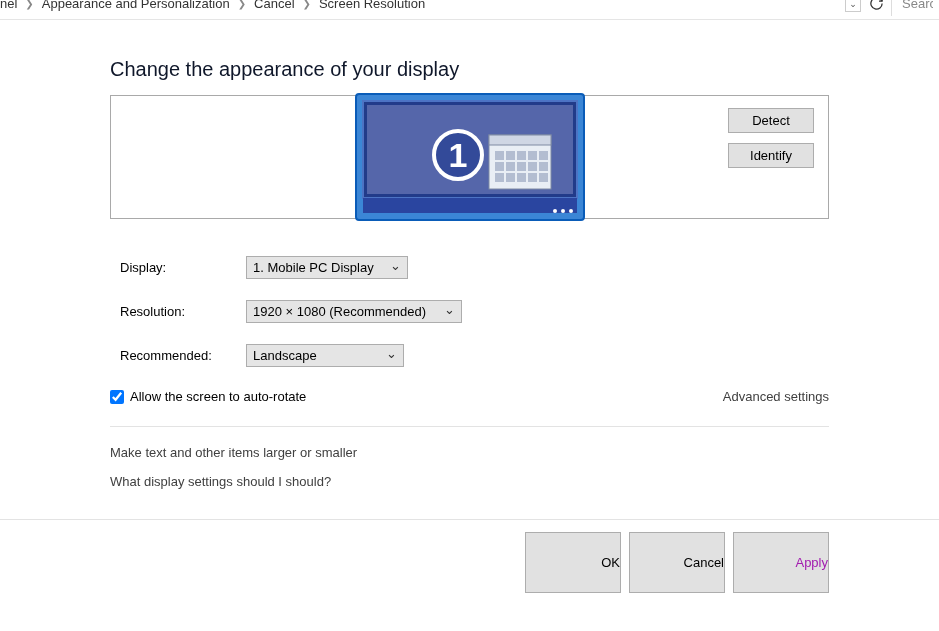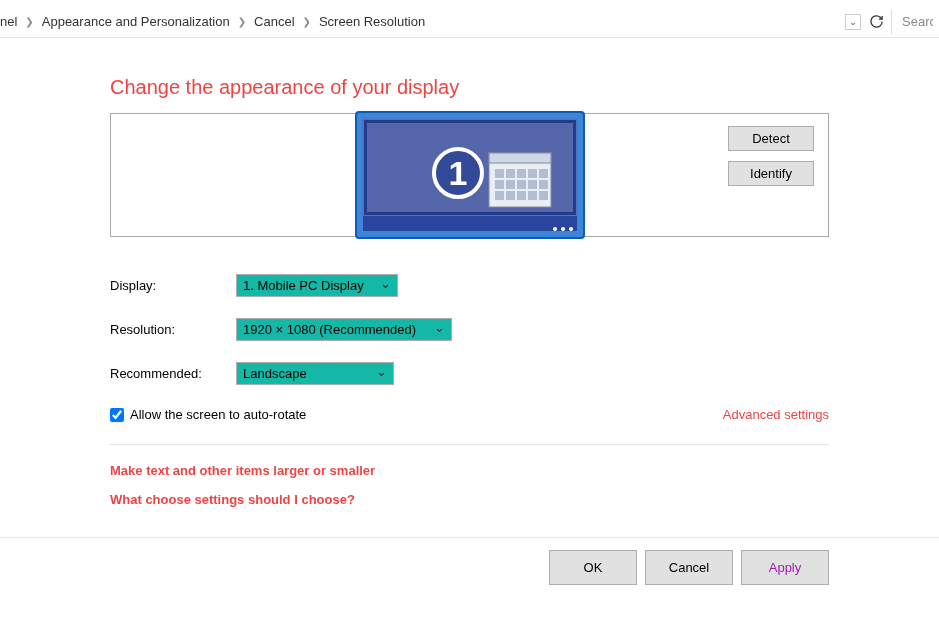--- a/index.html
+++ b/index.html
@@ -1,52 +1,52 @@
 <!DOCTYPE html>
 <html><head>
   <meta charset="utf-8">
   <style>
     * { box-sizing: border-box; margin: 0; padding: 0; }
     body { font-family: "Segoe UI", Tahoma, sans-serif; font-size: 13px; color: #000; background: #fff; width: 939px; }
 
-    .topbar { display: flex; align-items: center; height: 20px; border-bottom: 1px solid #e5e5e5; padding: 0 6px 4px 0; gap: 6px; margin-top: 18px; }
+    .topbar { display: flex; align-items: center; height: 20px; border-bottom: 1px solid #e5e5e5; padding: 0 6px 4px 0; gap: 6px; }
     .breadcrumb { display: flex; align-items: center; gap: 8px; flex: 1; color: #333; overflow: hidden; margin-top: -8px; }
     .breadcrumb .bc-item { white-space: nowrap; }
     .breadcrumb .bc-sep { color: #888; font-size: 10px; }
     .topbar-ctrl { display: flex; align-items: center; gap: 6px; margin-top: -8px; }
     .dropbtn { width: 16px; height: 16px; display: flex; align-items: center; justify-content: center; color: #555; border: 1px solid #ccc; font-size: 9px; }
     .refresh { width: 18px; height: 18px; display: flex; align-items: center; justify-content: center; color: #333; }
     .searchbox { width: 42px; height: 24px; border-left: 1px solid #ddd; padding-left: 10px; color: #888; overflow: hidden; display: flex; align-items: center; }
 
     .content { padding: 38px 110px 0 110px; width: 939px; }
-    h1.page-title { color: #ef4444; font-weight: 400; font-size: 20px; margin-bottom: 14px; }
+    h1.page-title { color: #0f172a; font-weight: 400; font-size: 20px; margin-bottom: 14px; }
 
     .monitor-frame { border: 1px solid #a9a9a9; height: 124px; position: relative; margin-bottom: 26px; display: flex; align-items: center; justify-content: center; }
     .monitor-right-btns { position: absolute; top: 12px; right: 14px; display: flex; flex-direction: column; gap: 10px; }
     .win-btn { background: #e1e1e1; border: 1px solid #adadad; padding: 4px 0; width: 86px; font-family: inherit; font-size: 13px; cursor: default; }
     .win-btn:disabled { color: #a21caf; }
 
     .monitor-svg { }
 
     .form-row { display: flex; align-items: center; height: 44px; }
-    .form-label { width: 126px; }
-    .win-select { background: #14b8a6; border: 1px solid #adadad; font-family: inherit; font-size: 13px; padding: 3px 22px 3px 6px; appearance: none; position: relative; }
+    .form-label { width: 126px; margin-left: 10px; }
+    .win-select { background: #e5e5e5; border: 1px solid #adadad; font-family: inherit; font-size: 13px; padding: 3px 22px 3px 6px; appearance: none; position: relative; }
     .select-wrap { position: relative; display: inline-block; }
     .select-wrap::after { content: "⌄"; position: absolute; right: 7px; top: 2px; font-size: 13px; color: #333; pointer-events: none; }
 
     .row-checkbox { display: flex; align-items: center; margin-top: 12px; }
     .row-checkbox input { margin-right: 6px; width: 14px; height: 14px; }
-    .link { color: #ef4444; cursor: pointer; }
+    .link { color: #404040; cursor: pointer; }
     .adv-settings { margin-left: auto; }
 
     .divider { border-top: 1px solid #e3e3e3; margin-top: 22px; }
-    .help-links { margin-top: 18px; display: flex; flex-direction: column; gap: 14px; font-weight: bold; }
+    .help-links { margin-top: 18px; display: flex; flex-direction: column; gap: 14px; }
 
     .footer { border-top: 1px solid #e3e3e3; margin-top: 30px; padding: 12px 110px 0 0; display: flex; justify-content: flex-end; gap: 8px; }
-    .footer .win-btn { width: 88px; padding: 9px 0; }
+    .footer .win-btn { width: 96px; padding: 22px 0; text-align: right; }
   </style>
 </head>
 <body>
 
 <div class="topbar">
   <div class="breadcrumb">
     <span class="bc-item">nel</span>
     <span class="bc-sep">❯</span>
     <span class="bc-item">Appearance and Personalization</span>
     <span class="bc-sep">❯</span>
@@ -144,21 +144,21 @@
   <div class="row-checkbox">
     <input type="checkbox" checked="" style="">
     <span>Allow the screen to auto-rotate</span>
     <span class="link adv-settings">Advanced settings</span>
   </div>
 
   <div class="divider"></div>
 
   <div class="help-links">
     <span class="link">Make text and other items larger or smaller</span>
-    <span class="link">What choose settings should I choose?</span>
+    <span class="link">What display settings should I should?</span>
   </div>
 </div>
 
 <div class="footer">
   <button class="win-btn">OK</button>
   <button class="win-btn">Cancel</button>
   <button class="win-btn" disabled="">Apply</button>
 </div>
 
 </body></html>

